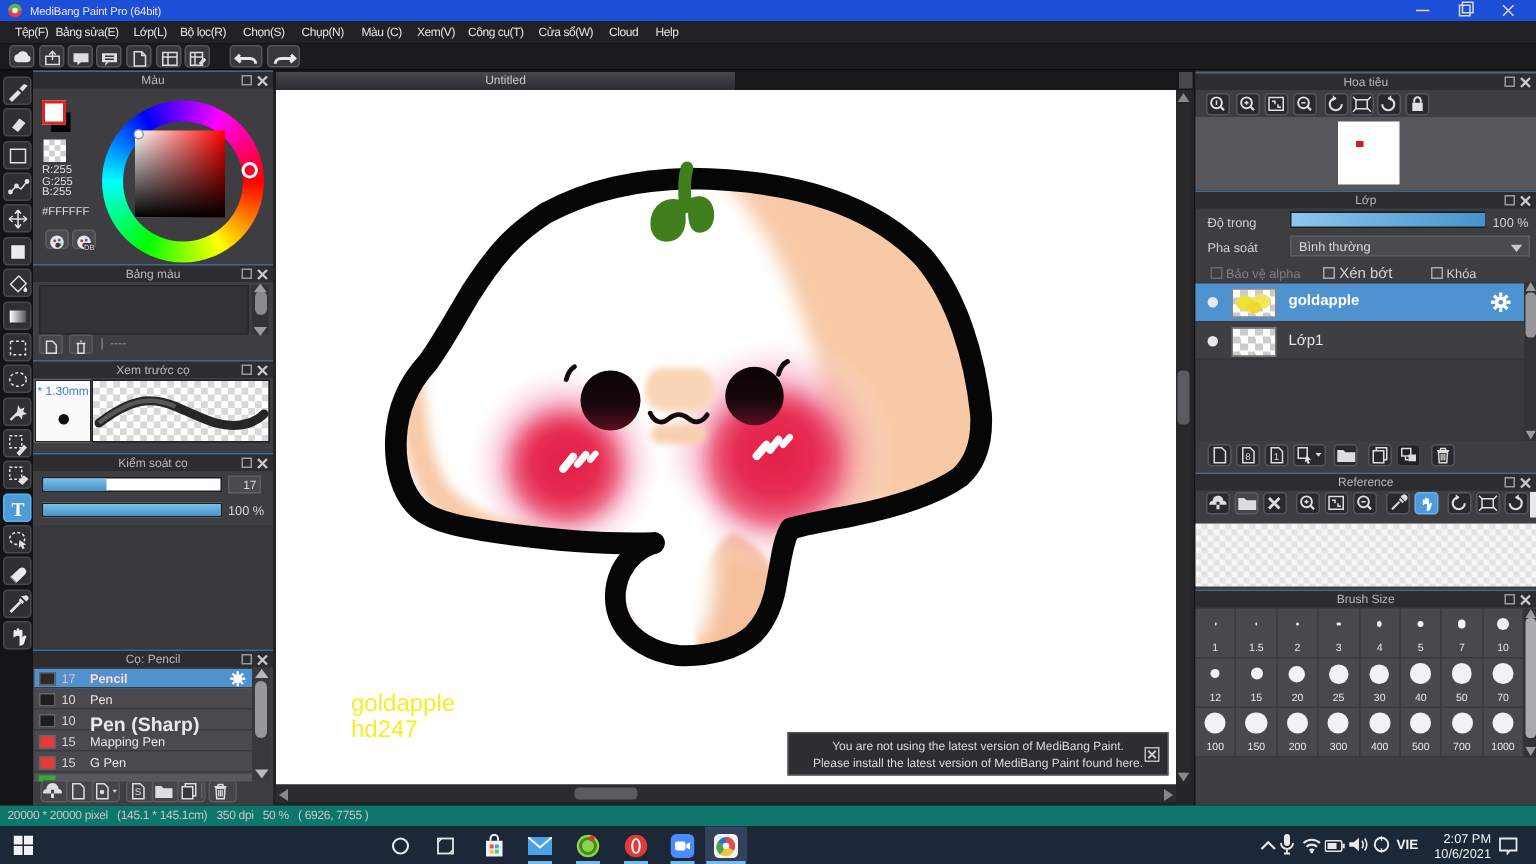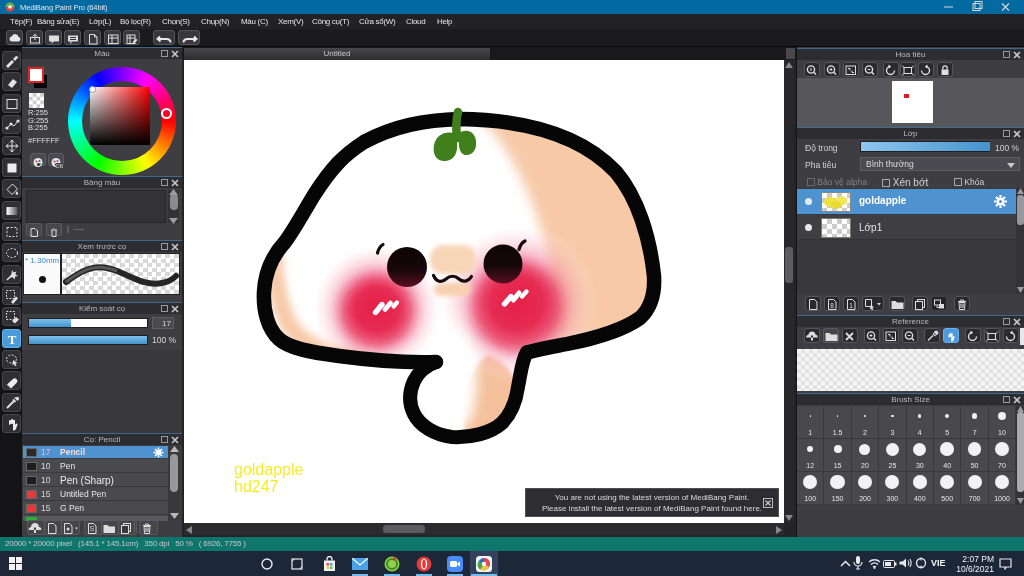--- a/index.html
+++ b/index.html
@@ -1,17 +1,17 @@
 <!DOCTYPE html>
 <html><head><meta charset="utf-8"><style>
 *{margin:0;padding:0;box-sizing:border-box}
 html,body{width:1024px;height:576px;overflow:hidden;background:#000}
 body{font-family:"Liberation Sans",sans-serif;position:relative}
 .a{position:absolute}
-#title{left:0;top:0;width:1024px;height:14px;background:#0369a1;color:#e8e8e8;font-size:7.5px;letter-spacing:-0.1px}
+#title{left:0;top:0;width:1024px;height:14px;background:#1d4ed8;color:#e8e8e8;font-size:7.5px;letter-spacing:-0.1px}
 #menu{left:0;top:14px;width:1024px;height:15px;background:#222226;color:#e4e4e6;font-size:8px;letter-spacing:-0.3px}
 #menu span{position:absolute;top:3px}
 #tbar{left:0;top:29px;width:1024px;height:18px;background:#1b1b1e;border-bottom:1px solid #0a0a0a}
 .tb{position:absolute;top:1px;width:17px;height:15px;background:#37373c;border:1px solid #55555c;border-radius:3px}
 #strip{left:0;top:47px;width:22px;height:490px;background:#141416}
 .st{position:absolute;left:2px;width:19px;height:19px;background:#2f2f34;border:1px solid #47474d;border-radius:3px}
 .stsel{background:#4a9bd8;border-color:#5fb0ea}
 #lpan{left:22px;top:47px;width:160px;height:490px;background:#3e3e42}
 #rpan{left:796px;top:47px;width:228px;height:490px;background:#3e3e42;border-left:1px solid #141414}
 .ph{position:absolute;left:0;width:100%;height:12px;background:#2d2d31;border-top:1px solid #44688c;color:#b9b9bb;font-size:8px;text-align:center;line-height:12px}
@@ -258,26 +258,26 @@
       </svg>
     </div>
 <div class="a" style="left:1px;top:413px;width:145px;height:13px;border-bottom:1px solid #3a3a3e">
       <div class="a" style="left:3px;top:1.5px;width:11px;height:9px;background:#1e1e1e;border:1px solid #666"></div>
       <div class="a" style="left:18px;top:1px;font-size:8.5px;color:#d8d8da">10</div>
       <div class="a" style="left:37px;top:1px;font-size:8.5px;font-weight:normal;color:#e8e8ea">Pen</div>
     </div>
 <div class="a" style="left:1px;top:427px;width:145px;height:13px;border-bottom:1px solid #3a3a3e">
       <div class="a" style="left:3px;top:1.5px;width:11px;height:9px;background:#1e1e1e;border:1px solid #666"></div>
       <div class="a" style="left:18px;top:1px;font-size:8.5px;color:#d8d8da">10</div>
-      <div class="a" style="left:37px;top:1px;font-size:10px;font-weight:normal;color:#e8e8ea">Pen (Sharp)</div>
+      <div class="a" style="left:37px;top:1px;font-size:13px;font-weight:bold;color:#e8e8ea">Pen (Sharp)</div>
     </div>
 <div class="a" style="left:1px;top:441px;width:145px;height:13px;border-bottom:1px solid #3a3a3e">
       <div class="a" style="left:3px;top:1.5px;width:11px;height:9px;background:#e83838;border:1px solid #666"></div>
       <div class="a" style="left:18px;top:1px;font-size:8.5px;color:#d8d8da">15</div>
-      <div class="a" style="left:37px;top:1px;font-size:8.5px;font-weight:normal;color:#e8e8ea">Untitled Pen</div>
+      <div class="a" style="left:37px;top:1px;font-size:8.5px;font-weight:normal;color:#e8e8ea">Mapping Pen</div>
     </div>
 <div class="a" style="left:1px;top:455px;width:145px;height:13px;border-bottom:1px solid #3a3a3e">
       <div class="a" style="left:3px;top:1.5px;width:11px;height:9px;background:#e83838;border:1px solid #666"></div>
       <div class="a" style="left:18px;top:1px;font-size:8.5px;color:#d8d8da">15</div>
       <div class="a" style="left:37px;top:1px;font-size:8.5px;font-weight:normal;color:#e8e8ea">G Pen</div>
     </div>
 <div class="a" style="left:1px;top:469px;width:145px;height:5px;background:#59595d">
       <div class="a" style="left:3px;top:1px;width:11px;height:4px;background:#2fae38"></div>
     </div>
 <div class="a" style="left:146px;top:399px;width:12px;height:74px;background:#39393d">
@@ -456,21 +456,21 @@
       </div>
     </div>
 <div class="ph" style="top:80px">Lớp<div class="php"></div><svg class="phx">
         <path d="M1 1l6 6M7 1l-6 6" stroke="#c8c8ca" stroke-width="1.6"></path>
       </svg></div>
 <div class="a" style="left:8px;top:96px;font-size:8.5px;color:#d2d2d4">Độ trong</div>
 <div class="a" style="left:63px;top:94px;width:130px;height:11px;background:#2c2c30;border:1px solid #1f1f22">
       <div style="position:absolute;left:0;top:0;bottom:0;width:129px;background:linear-gradient(90deg,#8ec6ee,#4593cd)"></div>
     </div>
 <div class="a" style="left:198px;top:96px;font-size:8.5px;color:#d2d2d4">100 %</div>
-<div class="a" style="left:8px;top:113px;font-size:8.5px;color:#d2d2d4">Pha tiêu</div>
+<div class="a" style="left:8px;top:113px;font-size:8.5px;color:#d2d2d4">Pha soát</div>
 <div class="a" style="left:63px;top:110px;width:160px;height:14px;background:#4a4a50;border:1px solid #5c5c62;color:#dcdcde;font-size:8.5px;line-height:13px;padding-left:5px">Bình thường<svg class="a" style="right:4px;top:5px" width="8" height="5">
         <path d="M0 0h8L4 5z" fill="#c8c8ca"></path>
       </svg></div>
 <div class="a" style="left:10px;top:130px;font-size:8.5px;color:#808084"><span class="chk" style="border-color:#6a6a6e"></span> Bảo vệ alpha</div>
 <div class="a" style="left:85px;top:130px;font-size:10px;color:#d2d2d4"><span class="chk"></span> Xén bớt</div>
 <div class="a" style="left:157px;top:130px;font-size:8.5px;color:#d2d2d4"><span class="chk"></span> Khóa</div>
 <div class="a" style="left:0px;top:141px;width:219px;height:106px;background:#39393d"></div>
 <div class="a" style="left:0px;top:142px;width:219px;height:25px;background:#4e92cf">
       <div class="a" style="left:8px;top:9px;width:7px;height:7px;border-radius:4px;background:#e8e8ea"></div>
       <div class="a" style="left:24px;top:2.5px;width:30px;height:20px;background:conic-gradient(#ccc 25%,#fff 0 50%,#ccc 0 75%,#fff 0);background-size:10px 10px;border:1px solid #888"><svg width="28" height="18">

